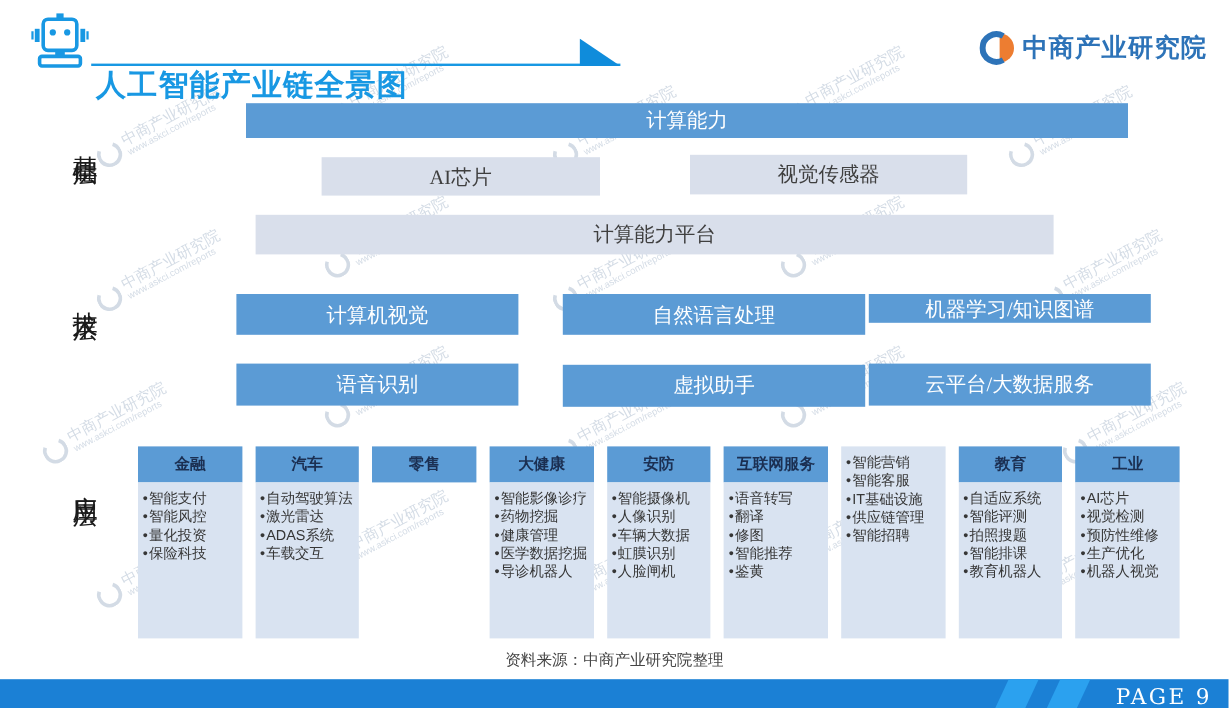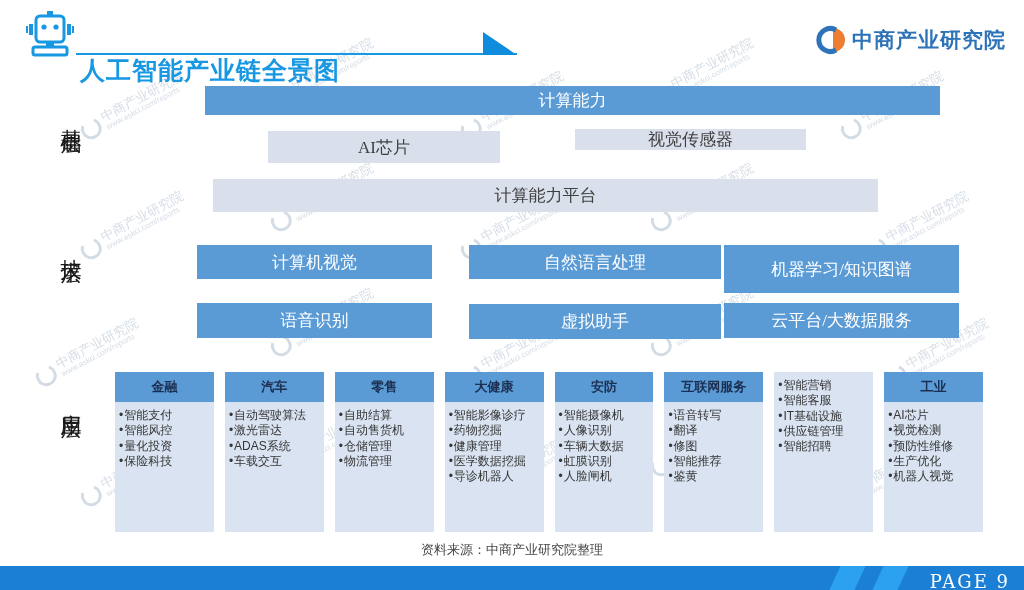--- a/index.html
+++ b/index.html
@@ -225,26 +225,26 @@
     </svg>
     <span class="brand-txt">中商产业研究院</span>
   </div>
 
   <div class="vlabel" style="top:112px;">基础层</div>
   <div class="vlabel" style="top:242px;">技术层</div>
   <div class="vlabel" style="top:397px;">应用层</div>
 
   <div class="bar blue" style="left:185px;top:86px;width:735px;height:29px;">计算能力</div>
   <div class="bar light" style="left:268px;top:131px;width:232px;height:32px;">AI芯片</div>
-  <div class="bar light" style="left:575px;top:129px;width:231px;height:21px;">视觉传感器</div>
+  <div class="bar light" style="left:575px;top:129px;width:231px;height:33px;">视觉传感器</div>
   <div class="bar blue" style="left:177px;top:245px;width:235px;height:34px;">计算机视觉</div>
 
   <div class="bar light" style="left:213px;top:179px;width:665px;height:33px;">计算能力平台</div>
   <div class="bar blue" style="left:449px;top:245px;width:252px;height:34px;">自然语言处理</div>
-  <div class="bar blue" style="left:704px;top:245px;width:235px;height:48px;">机器学习/知识图谱</div>
+  <div class="bar blue" style="left:704px;top:245px;width:235px;height:24px;">机器学习/知识图谱</div>
   <div class="bar blue" style="left:177px;top:303px;width:235px;height:35px;">语音识别</div>
   <div class="bar blue" style="left:449px;top:304px;width:252px;height:35px;">虚拟助手</div>
   <div class="bar blue" style="left:704px;top:303px;width:235px;height:35px;">云平台/大数据服务</div>
 
   <div class="app-wrap">
     <div class="app-col">
       <div class="app-col-header">金融</div>
       <div class="app-col-body">
         <ul class="app-col-list">
             <li>智能支付</li>
@@ -262,28 +262,20 @@
             <li>自动驾驶算法</li>
             <li>激光雷达</li>
             <li>ADAS系统</li>
             <li>车载交互</li>
           </ul>
       </div>
     </div>
 
     <div class="app-col">
       <div class="app-col-header">零售</div>
-      <div class="app-col-body">
-        <ul class="app-col-list">
-            <li>自助结算</li>
-            <li>自动售货机</li>
-            <li>仓储管理</li>
-            <li>物流管理</li>
-          </ul>
-      </div>
     </div>
 
     <div class="app-col">
       <div class="app-col-header">大健康</div>
       <div class="app-col-body">
         <ul class="app-col-list">
             <li>智能影像诊疗</li>
             <li>药物挖掘</li>
             <li>健康管理</li>
             <li>医学数据挖掘</li>
@@ -323,20 +315,32 @@
         <ul class="app-col-list">
             <li>智能营销</li>
             <li>智能客服</li>
             <li>IT基础设施</li>
             <li>供应链管理</li>
             <li>智能招聘</li>
           </ul>
       </div>
     </div>
 
+    <div class="app-col">
+      <div class="app-col-header">教育</div>
+      <div class="app-col-body">
+        <ul class="app-col-list">
+            <li>自适应系统</li>
+            <li>智能评测</li>
+            <li>拍照搜题</li>
+            <li>智能排课</li>
+            <li>教育机器人</li>
+          </ul>
+      </div>
+    </div>
 
     <div class="app-col">
       <div class="app-col-header">工业</div>
       <div class="app-col-body">
         <ul class="app-col-list">
             <li>AI芯片</li>
             <li>视觉检测</li>
             <li>预防性维修</li>
             <li>生产优化</li>
             <li>机器人视觉</li>

